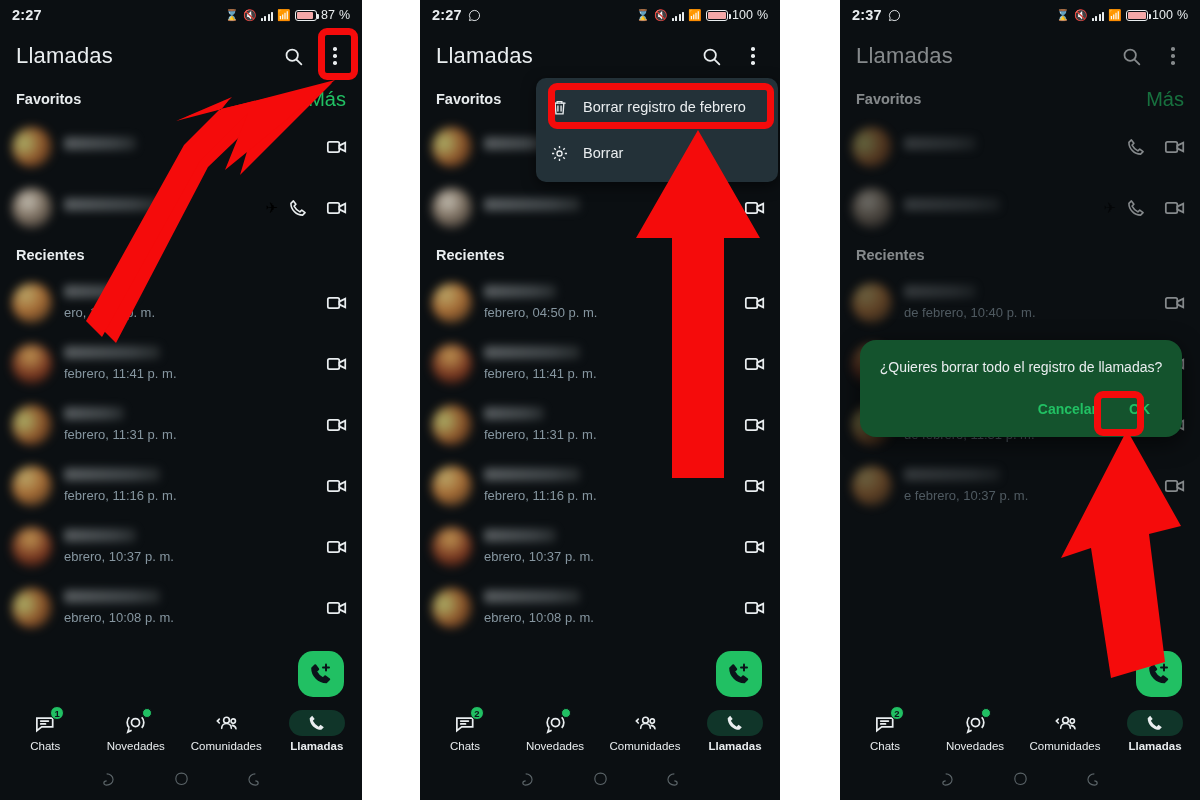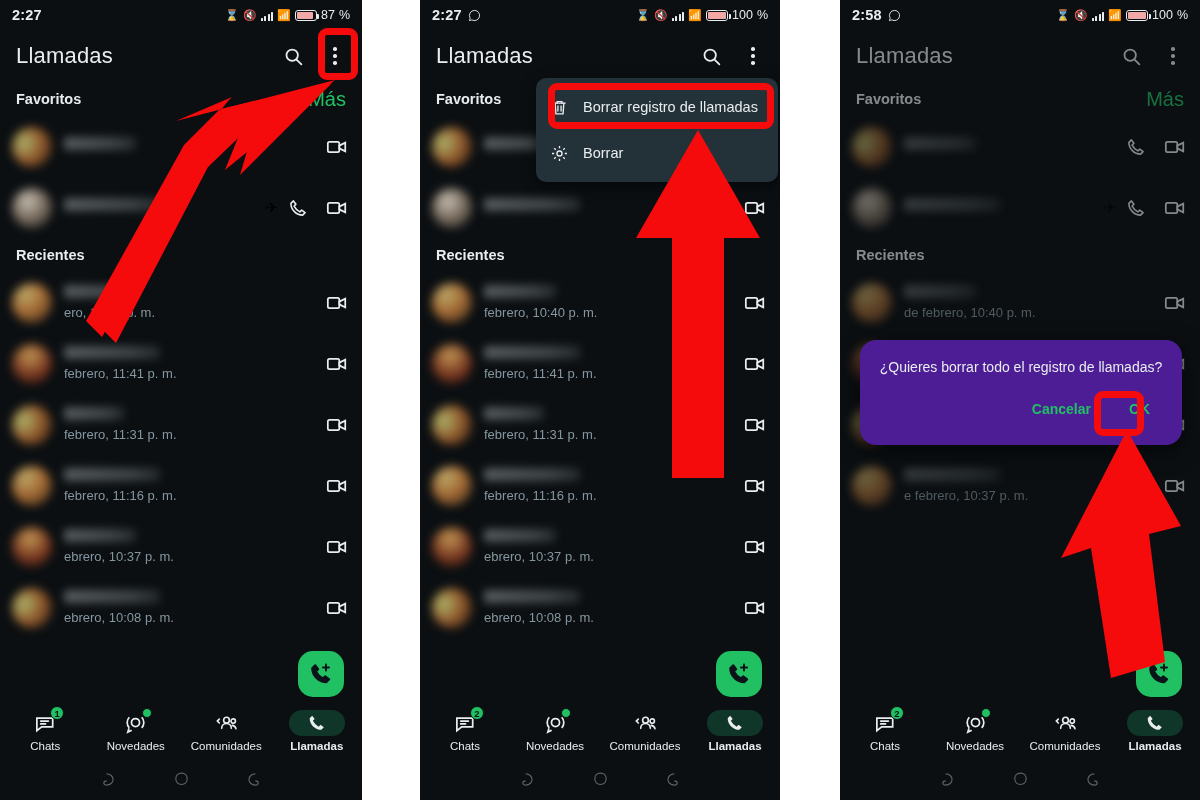--- a/index.html
+++ b/index.html
@@ -131,25 +131,25 @@
   .menu {
     position: absolute; top: 78px; right: 2px; width: 242px;
     background: #233138; border-radius: 10px; padding: 6px 0;
     box-shadow: 0 4px 14px rgba(0,0,0,.55); z-index: 40;
   }
   .menu-item { height: 46px; display: flex; align-items: center; padding: 0 14px; gap: 14px; color: #e9edef; font-size: 14.5px; }
 
   
   .dialog {
     position: absolute; top: 340px; left: 20px; right: 18px;
-    background: #4c1d95; border-radius: 16px; padding: 18px 18px 20px;
+    background: #14532d; border-radius: 16px; padding: 18px 18px 12px;
     box-shadow: 0 6px 22px rgba(0,0,0,.6); z-index: 40;
   }
   .dialog-text { color: #e9edef; font-size: 14px; text-align: center; line-height: 1.35; }
-  .dialog-actions { display: flex; justify-content: flex-end; gap: 10px; margin-top: 16px; }
+  .dialog-actions { display: flex; justify-content: flex-end; gap: 4px; margin-top: 16px; }
   .dlg-btn { color: #21c063; font-size: 14px; font-weight: 600; padding: 8px 14px; }
 
   
   .hl {
     position: absolute; border: 7px solid #f50b0b; border-radius: 9px; z-index: 60;
   }
   .arrow { position: absolute; z-index: 55; }
   .arrow svg { display:block; }
   .faded { opacity: .55; }
 </style>
@@ -493,21 +493,21 @@
       </div>
 
       <div class="section">
         <span>Recientes</span>
       </div>
 
       <div class="row">
         <div class="avatar"></div>
         <div class="row-text">
             <div class="row-name"></div>
-          <div class="row-sub">febrero, 10:40 p. m.</div>
+          <div class="row-sub">febrero, 04:50 p. m.</div>
           </div>
         <div class="row-actions">
             <span>
               <svg class="ic" width="22" height="22" viewBox="0 0 24 24" fill="none" stroke="#e9edef" stroke-width="1.9">
                 <rect x="2" y="6.5" width="12.5" height="11" rx="1.8"></rect>
                 <path d="M14.5 10.5 L21 7.2 V16.8 L14.5 13.5 Z"></path>
               </svg>
             </span>
           </div>
       </div>
@@ -599,21 +599,21 @@
         <div class="menu-item">
           <span>
               <svg class="ic" width="19" height="19" viewBox="0 0 24 24" fill="none" stroke="#e9edef" stroke-width="1.7" stroke-linecap="round">
                 <path d="M5 6.5h14"></path>
                 <path d="M9 6.5V4.5h6v2"></path>
                 <path d="M6.5 6.5 7.5 20h9l1-13.5"></path>
                 <line x1="10" y1="10" x2="10" y2="16.5"></line>
                 <line x1="14" y1="10" x2="14" y2="16.5"></line>
               </svg>
             </span>
-          <span>Borrar registro de llamadas</span>
+          <span>Borrar registro de febrero</span>
         </div>
         <div class="menu-item">
           <span>
               <svg class="ic" width="19" height="19" viewBox="0 0 24 24" fill="none" stroke="#e9edef" stroke-width="1.7">
                 <circle cx="12" cy="12" r="3.2"></circle>
                 <path d="M12 2.5v2.8M12 18.7v2.8M21.5 12h-2.8M5.3 12H2.5M18.7 5.3l-2 2M7.3 16.7l-2 2M18.7 18.7l-2-2M7.3 7.3l-2-2"></path>
               </svg>
             </span>
           <span>Borrar</span>
         </div>
@@ -684,21 +684,21 @@
         </svg>
       </div>
     </div>
   </div>
 
   <div class="panel" id="panel-3">
     <div class="screen">
 
       <div class="statusbar">
         <div class="sb-left">
-          <span class="sb-time">2:58</span>
+          <span class="sb-time">2:37</span>
           <span class="sb-wa">
             <svg width="13" height="13" viewBox="0 0 24 24" fill="none" stroke="#e9edef" stroke-width="1.7">
                 <path d="M12 2.6a9.4 9.4 0 0 0-8 14.3L2.6 21.4l4.6-1.3A9.4 9.4 0 1 0 12 2.6z"></path>
               </svg>
           </span>
         </div>
         <div class="sb-right">
           <span class="sb-ico">⌛</span>
           <span class="sb-ico">🔇</span>
           <span class="sb-bars">

